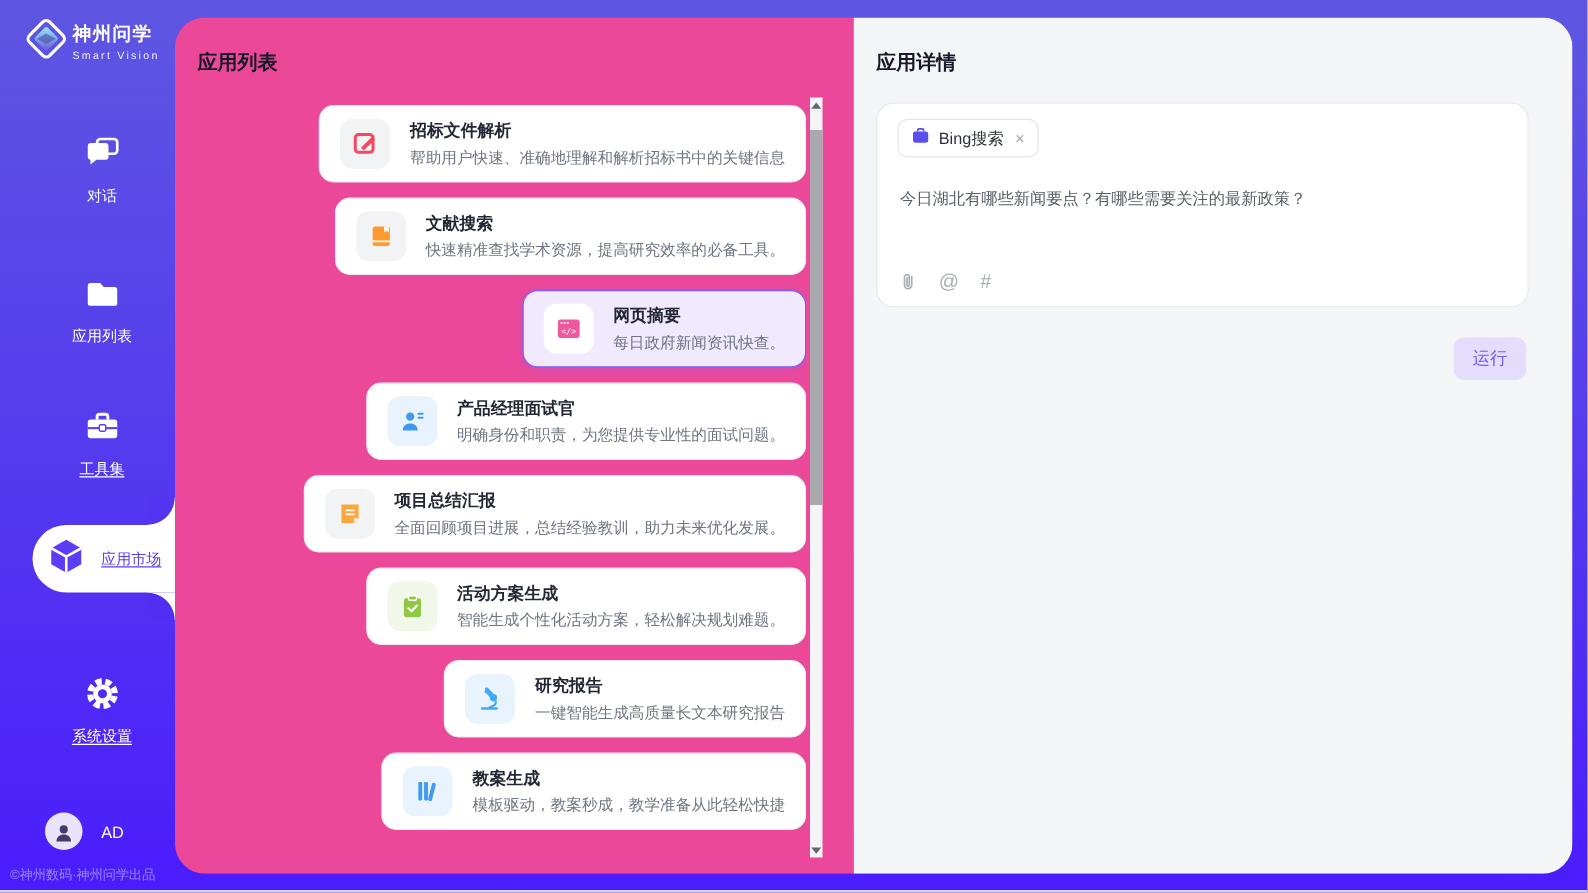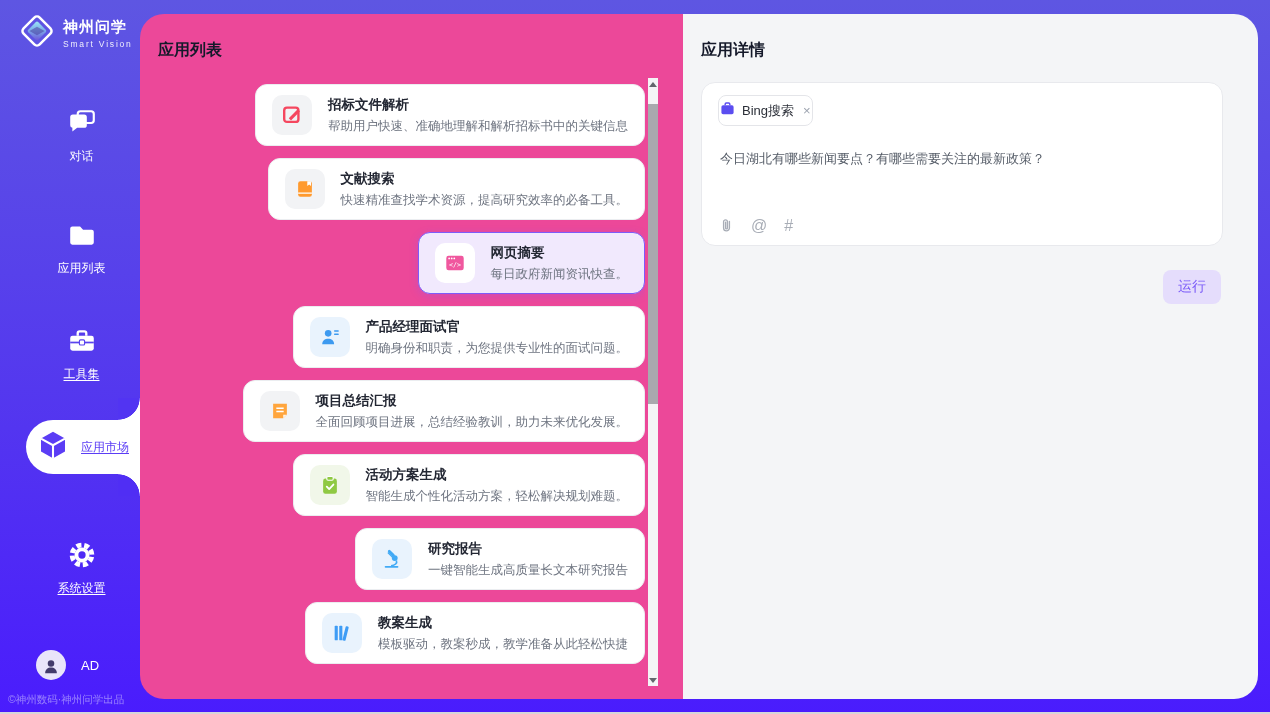--- a/index.html
+++ b/index.html
@@ -6,21 +6,21 @@
   html,body { width:1270px; height:714px; overflow:hidden; }
   body {
     font-family:"Liberation Sans","DejaVu Sans",sans-serif;
     background:linear-gradient(180deg,#5e56e2 0%,#5335f0 60%,#4a1cfd 100%);
     position:relative;
   }
   .bottom-strip { position:absolute; left:0; right:0; bottom:0; height:2px; background:#d6d6da; }
 
   
   .sidebar { position:absolute; left:0; top:0; width:140px; height:714px; }
-  .logo { position:absolute; top:12px; left:18px; display:flex; align-items:center; gap:7px; }
+  .logo { position:absolute; top:12px; left:18px; display:flex; align-items:center; gap:2px; }
   .logo-text .name { color:#fff; font-size:15px; font-weight:700; letter-spacing:1px; }
   .logo-text .sub { color:rgba(255,255,255,.9); font-size:8.5px; letter-spacing:1.8px; margin-top:2px; }
 
   .nav-item { position:absolute; left:0; width:163px; display:flex; flex-direction:column; align-items:center; gap:6px; cursor:pointer; }
   .nav-item .lbl { color:#fff; font-size:12px; }
   .nav-item .lbl.und { text-decoration:underline; text-underline-offset:2px; }
   .nav-chat { top:108px; } .nav-folder { top:220px; } .nav-tools { top:326px; } .nav-settings { top:540px; }
 
   .nav-active { position:absolute; top:420px; left:26px; width:114px; height:54px; background:#fff;
     border-radius:35px 0 0 35px; display:flex; flex-direction:row; align-items:center; justify-content:center; gap:12px; cursor:pointer; }
@@ -58,21 +58,21 @@
   .sb-btn { position:absolute; left:0; width:10px; height:12px; display:flex; align-items:center; justify-content:center; cursor:pointer; }
   .sb-up { top:0; } .sb-down { bottom:0; }
   .tri-up { width:0; height:0; border-left:4px solid transparent; border-right:4px solid transparent; border-bottom:5px solid #63666d; }
   .tri-down { width:0; height:0; border-left:4px solid transparent; border-right:4px solid transparent; border-top:5px solid #63666d; }
 
   
   .panel-detail { flex:1; background:#f4f5f7; position:relative; }
   .input-card { position:absolute; left:18px; top:68px; width:522px; height:164px; background:#fff;
     border:1px solid #e8e9ed; border-radius:14px; }
   .chip { position:absolute; left:16px; top:12px; height:31px; border:1px solid #e4e5e9; border-radius:8px;
-    display:flex; align-items:center; gap:7px; padding:0 1px; background:#fff; cursor:pointer; }
+    display:flex; align-items:center; gap:7px; padding:0 10px; background:#fff; cursor:pointer; }
   .chip-label { font-size:13px; color:#2b2f38; }
   .chip-close { font-size:13px; color:#9ca3af; margin-left:2px; cursor:pointer; }
   .query-text { position:absolute; left:18px; top:66px; right:16px; font-size:13px; color:#565d68; line-height:1.5; }
   .tool-row { position:absolute; left:17px; top:133px; display:flex; align-items:center; gap:17px; color:#a8adb6; }
   .tool-row .sym { font-size:16px; cursor:pointer; }
   .run-btn { position:absolute; right:37px; top:256px; background:#e5ddfc; color:#7a5af8; font-size:14px;
     padding:8px 15px; border:none; border-radius:8px; cursor:pointer; }
 </style>
 </head>
 <body>

